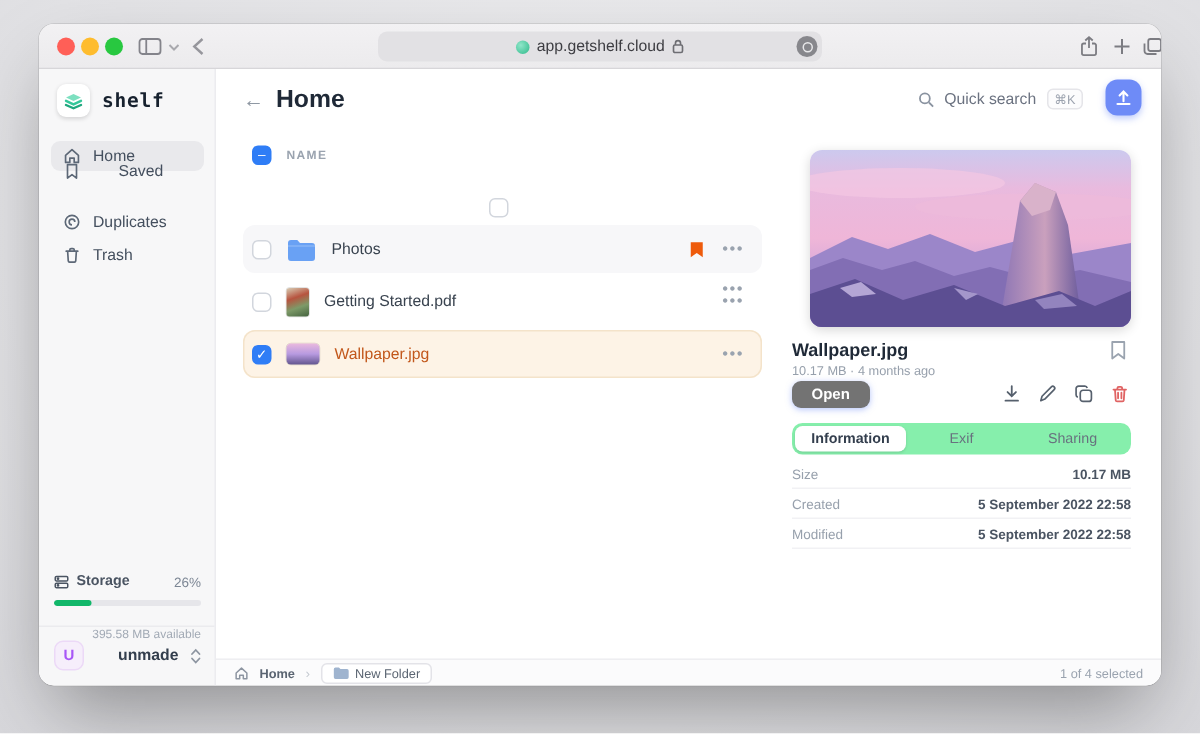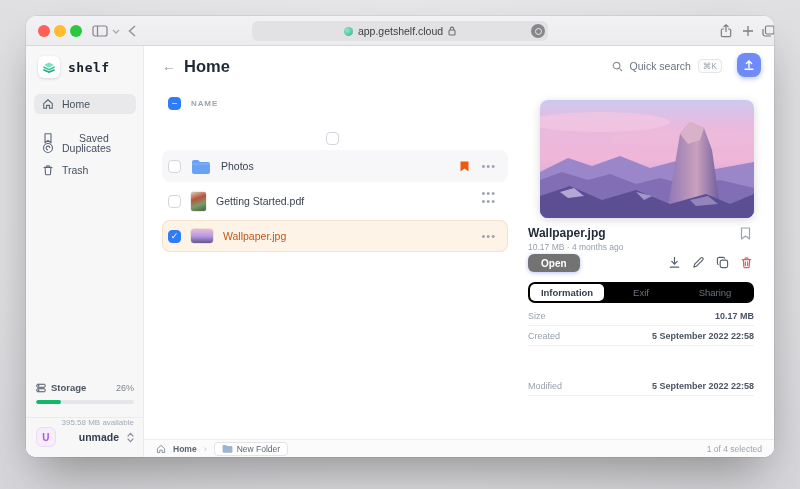--- a/index.html
+++ b/index.html
@@ -57,21 +57,21 @@
   .dots{color:#9aa3af;font-size:11px;letter-spacing:1px;cursor:pointer;}
   .pdfthumb{width:15px;height:19px;border-radius:2px;background:linear-gradient(160deg,#d8cdb4 0%,#b7543f 35%,#7d9a68 65%,#44633f 100%);box-shadow:0 0 0 .5px rgba(0,0,0,.15);flex:0 0 auto;}
   .imgthumb{width:22px;height:14px;border-radius:3px;background:linear-gradient(180deg,#eab9de 0%,#b79ae0 50%,#63568f 100%);box-shadow:0 0 0 .5px rgba(0,0,0,.15);flex:0 0 auto;}
   
   .preview{position:absolute;left:514px;top:54px;width:214px;height:118px;border-radius:8px;overflow:hidden;box-shadow:0 2px 8px rgba(0,0,0,.16);}
   .dname{position:absolute;left:502px;top:180px;font-size:12px;font-weight:bold;color:#1f2937;}
   .dbookmark{position:absolute;left:714px;top:181px;color:#9aa3af;cursor:pointer;}
   .dmeta{position:absolute;left:502px;top:196px;font-size:8.5px;color:#97a0ac;}
   .openbtn{position:absolute;left:502px;top:208px;height:18px;padding:0 13px;border-radius:6px;background:#737373;color:#fff;font-size:10px;font-weight:bold;display:flex;align-items:center;box-shadow:0 1px 4px rgba(110,139,247,.5);cursor:pointer;}
   .actico{position:absolute;top:210px;cursor:pointer;color:#56606d;}
-  .tabs{position:absolute;left:502px;top:236px;width:226px;height:21px;background:#000000;border-radius:7px;padding:2px;display:flex;}
+  .tabs{position:absolute;left:502px;top:236px;width:226px;height:21px;background:#86efac;border-radius:7px;padding:2px;display:flex;}
   .tab{flex:1;display:flex;align-items:center;justify-content:center;font-size:9.5px;color:#68727f;border-radius:5px;cursor:pointer;}
   .tab.active{background:#fff;color:#333e4d;font-weight:bold;box-shadow:0 1px 2px rgba(0,0,0,.12);}
   .inforow{position:absolute;left:502px;width:226px;height:20px;display:flex;align-items:center;border-bottom:1px solid #f1f1f4;}
   .inforow:last-of-type{border-bottom:none;}
   .ilabel{font-size:9px;color:#97a0ac;}
   .ivalue{margin-left:auto;font-size:9px;font-weight:bold;color:#4a5462;}
   
   .footer{position:absolute;left:118px;right:0;bottom:0;height:18px;background:#fbfbfc;border-top:1px solid #eeeef1;display:flex;align-items:center;gap:7px;padding:0 12px;}
   .crumb{font-size:8.5px;font-weight:bold;color:#5b6572;}
   .crumb-sep{color:#c5cad1;font-size:9px;}
@@ -151,21 +151,21 @@
         </div>
 
         <div class="navitem active" style="top:48px;">
           <span class="navicon">
             <svg width="12" height="12" viewBox="0 0 14 14" fill="none" stroke="currentColor" stroke-width="1.3" stroke-linejoin="round">
                 <path d="M2 6.5 L7 2 l5 4.5 V12 H8.7 V8.6 H5.3 V12 H2 Z"></path>
               </svg>
           </span>
           <span>Home</span>
         </div>
-        <div class="navitem" style="top:82px;gap:25px;">
+        <div class="navitem" style="top:58px;gap:25px;">
           <span class="navicon">
             <svg width="12" height="12" viewBox="0 0 14 14" fill="none" stroke="currentColor" stroke-width="1.3" stroke-linejoin="round">
                 <path d="M3.5 2 h7 v10.5 L7 9.8 3.5 12.5 Z"></path>
               </svg>
           </span>
           <span>Saved</span>
         </div>
         <div class="navitem" style="top:92px;">
           <span class="navicon">
             <svg width="12" height="12" viewBox="0 0 14 14" fill="none" stroke="currentColor" stroke-width="1.3">
@@ -356,21 +356,21 @@
       </div>
 
       <div class="inforow" style="top:260px;">
         <span class="ilabel">Size</span>
         <span class="ivalue">10.17 MB</span>
       </div>
       <div class="inforow" style="top:280px;">
         <span class="ilabel">Created</span>
         <span class="ivalue">5 September 2022 22:58</span>
       </div>
-      <div class="inforow" style="top:300px;margin-top:30px;">
+      <div class="inforow" style="top:300px;">
         <span class="ilabel">Modified</span>
         <span class="ivalue">5 September 2022 22:58</span>
       </div>
 
       <div class="footer">
         <svg width="10" height="10" viewBox="0 0 14 14" fill="none" stroke="#8d95a1" stroke-width="1.4" stroke-linejoin="round">
             <path d="M2 6.5 L7 2 l5 4.5 V12 H8.7 V8.6 H5.3 V12 H2 Z"></path>
           </svg>
         <span class="crumb">Home</span>
         <span class="crumb-sep">›</span>

